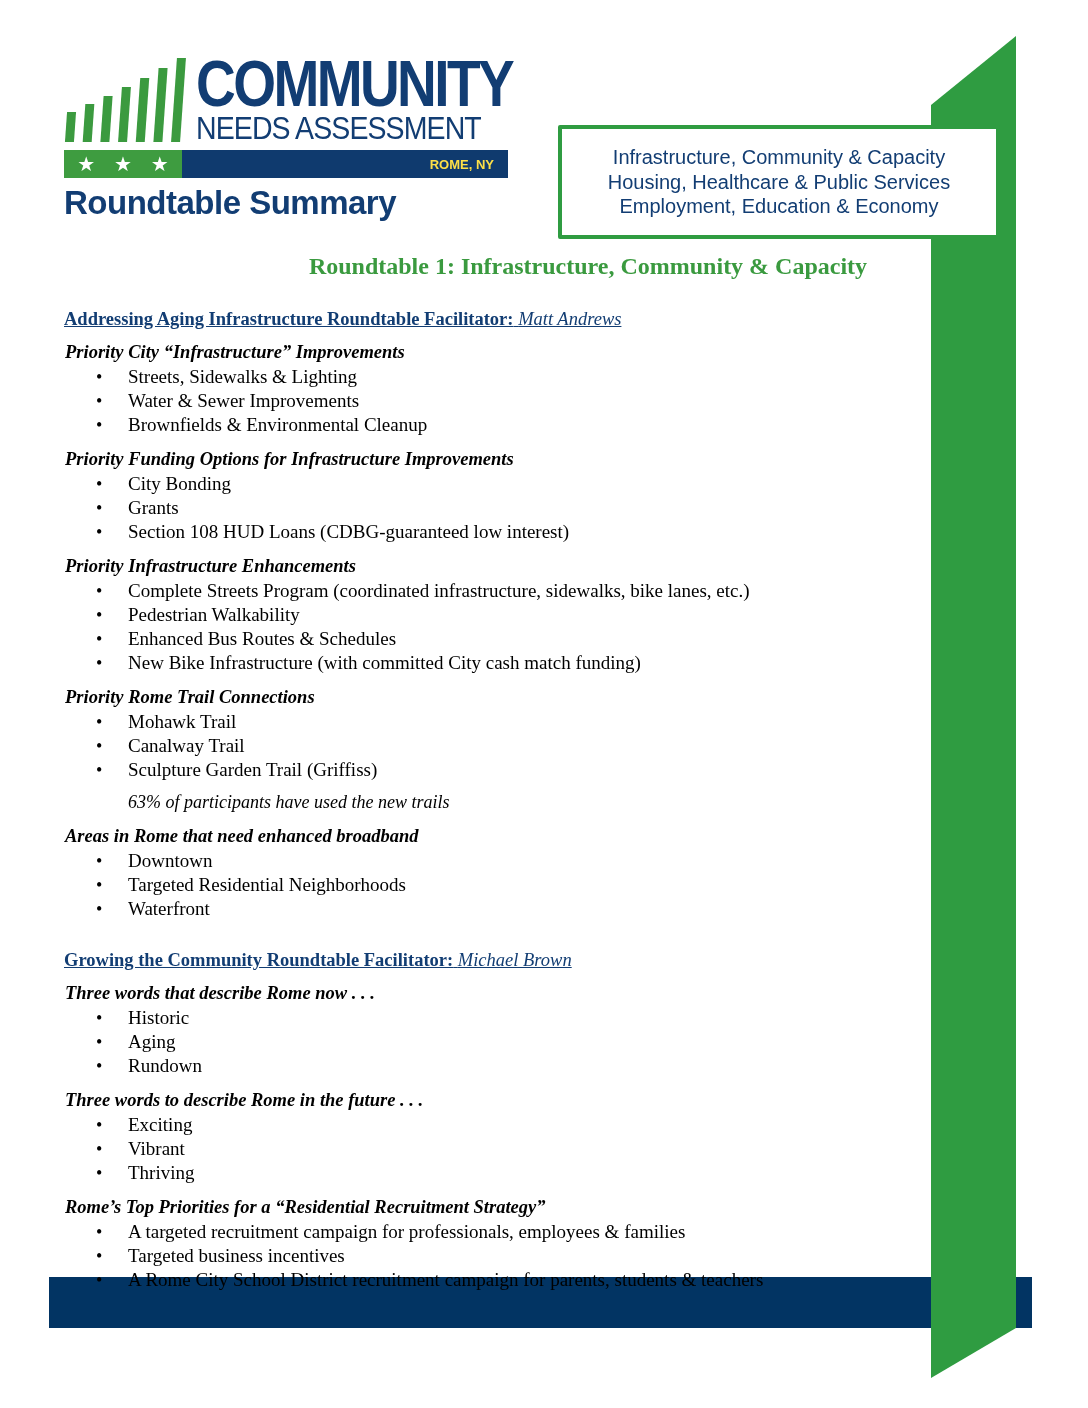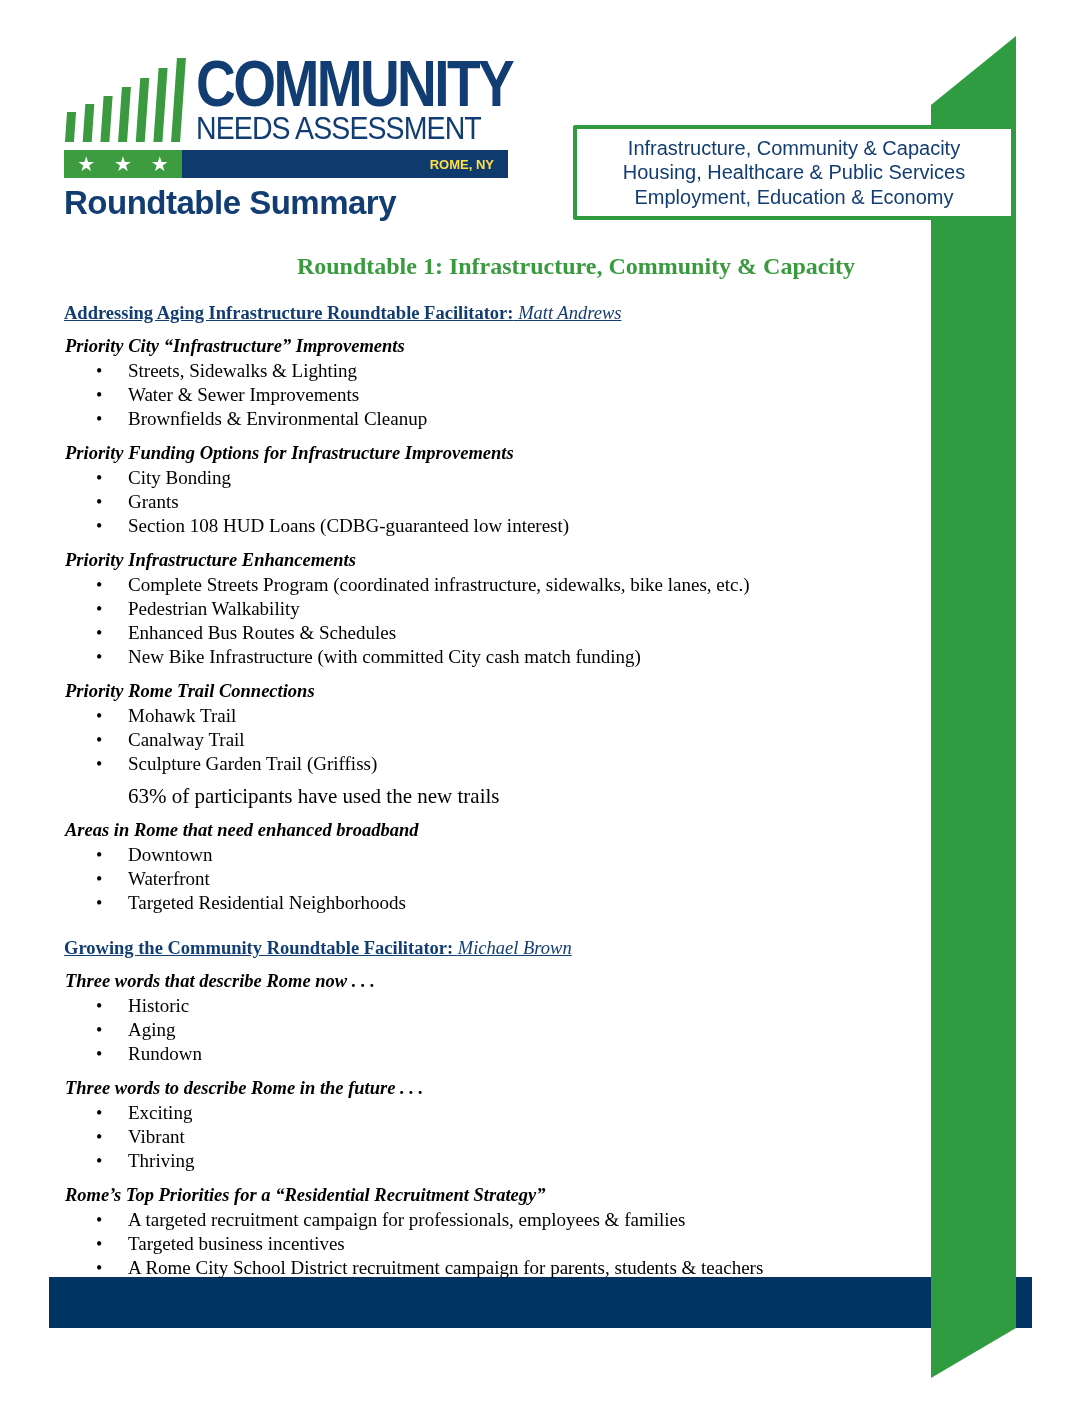--- a/index.html
+++ b/index.html
@@ -40,47 +40,47 @@
   }
 
   
   .ribbon { left: 0; top: 0; width: 1088px; height: 1408px; pointer-events: none; }
 
   
   .footer-bar { left: 49px; top: 1277px; width: 983px; height: 51px; background: #023463; }
 
   
   .topic-box {
-    left: 573px; top: 125px; width: 442px; height: 95px;
+    left: 558px; top: 125px; width: 442px; height: 114px;
     border: 4px solid #2f9c41; box-sizing: border-box; background: #fff;
     border-radius: 2px;
     display: flex; flex-direction: column; align-items: center; justify-content: center;
     font-family: "Liberation Sans", sans-serif; color: #123d73; font-size: 20px; line-height: 24.5px;
   }
 
   .section-heading {
     left: 0; width: 1088px; top: 250px; text-align: center;
     padding-left: 0;
     color: #3a9a3f; font-weight: bold; font-size: 24px; line-height: 32px;
   }
-  .section-heading span { position: relative; left: 0; display: inline-block; margin-left: 64px; }
+  .section-heading span { position: relative; left: 12px; display: inline-block; margin-left: 64px; }
 
   .content { left: 64px; top: 300px; width: 860px; }
   .rt-head {
     color: #123d73; font-weight: bold; font-size: 18.5px; text-decoration: underline;
-    line-height: 26px; margin: 0 0 8px 0;
+    line-height: 26px; margin: 6px 0 8px 0;
   }
   .rt-head .fac { font-weight: normal; font-style: italic; }
   .grp-title { font-weight: bold; font-style: italic; font-size: 18.5px; line-height: 24px; margin: 1px; }
   ul.items { list-style: none; margin: 0 0 10px 0; padding: 0; }
   ul.items li { position: relative; padding-left: 64px; font-size: 19px; line-height: 24px; }
   ul.items li::before {
     content: "\2022"; position: absolute; left: 32px; top: 0; font-size: 18px;
   }
-  .note { font-size: 21px; line-height: 24px; padding-left: 64px; margin: -2px 0 10px 0; }
+  .note { font-style: italic; font-size: 18px; line-height: 24px; padding-left: 64px; margin: -2px 0 10px 0; }
   .gap { height: 10px; }
 </style>
 </head>
 <body>
 
 <div class="abs footer-bar"></div>
 
 <svg class="abs ribbon" viewBox="0 0 1088 1408">
   <polygon points="931,105 1016,36 1016,1328 931,1378" fill="#2f9c41"></polygon>
 </svg>
@@ -164,22 +164,22 @@
         <li>Canalway Trail</li>
         <li>Sculpture Garden Trail (Griffiss)</li>
       </ul>
       <div class="note">63% of participants have used the new trails</div>
     </div>
 
     <div>
       <p class="grp-title">Areas in Rome that need enhanced broadband</p>
       <ul class="items">
         <li>Downtown</li>
+        <li>Targeted Residential Neighborhoods</li>
         <li>Waterfront</li>
-        <li>Targeted Residential Neighborhoods</li>
       </ul>
     </div>
   </div>
 
   <div class="gap"></div>
 
   <div>
     <div class="rt-head">
       <span>Growing the Community Roundtable Facilitator:</span>
       <span class="fac">Michael Brown</span>

